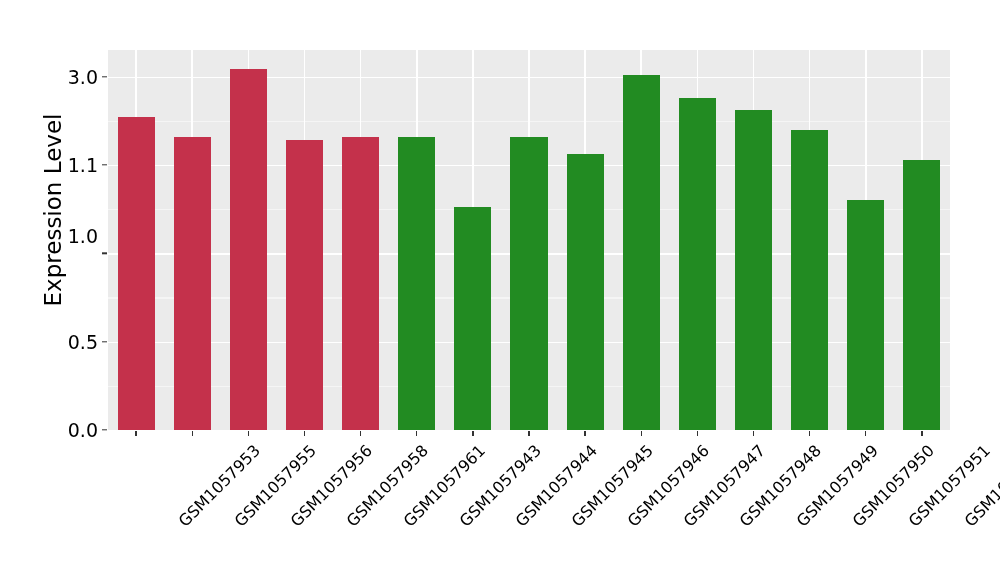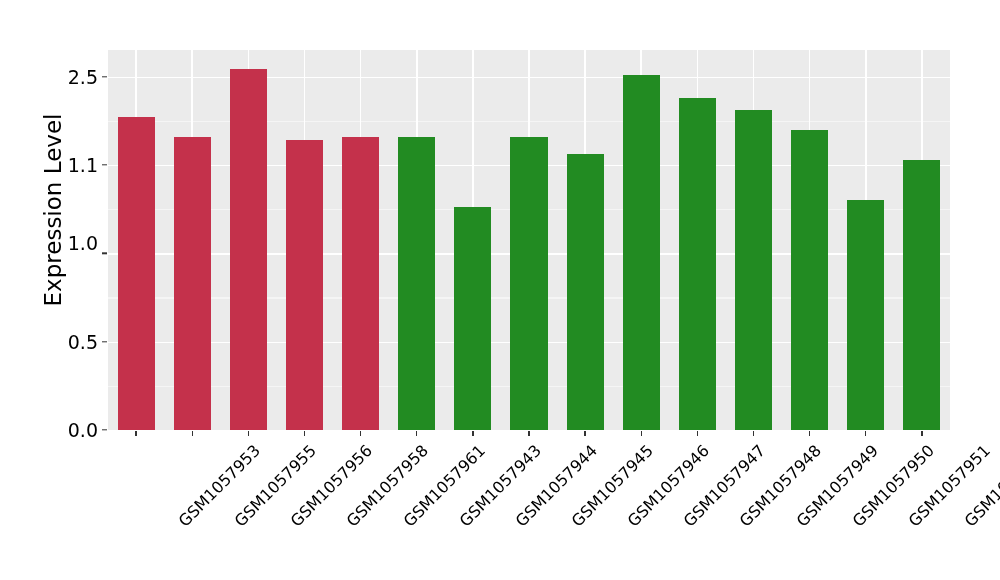--- a/index.html
+++ b/index.html
@@ -54,25 +54,25 @@
 
 <div id="figure">
 
   <div id="ylab">Expression Level</div>
 
   <div id="ytick-layer">
       <div class="ytick-label" style="top: 430px; right: 902px;">0.0</div>
       <div class="ytick-mark" style="top: 430px; left: 102px;"></div>
       <div class="ytick-label" style="top: 341.628px; right: 902px;">0.5</div>
       <div class="ytick-mark" style="top: 341.628px; left: 102px;"></div>
-      <div class="ytick-label" style="top: 243px; right: 902px;">1.0</div>
+      <div class="ytick-label" style="top: 236px; right: 902px;">1.0</div>
       <div class="ytick-mark" style="top: 253.256px; left: 102px;"></div>
       <div class="ytick-label" style="top: 164.884px; right: 902px;">1.1</div>
       <div class="ytick-mark" style="top: 164.884px; left: 102px;"></div>
-      <div class="ytick-label" style="top: 76.5116px; right: 902px;">2.5</div>
+      <div class="ytick-label" style="top: 76.5116px; right: 902px;">3.0</div>
       <div class="ytick-mark" style="top: 76.5116px; left: 102px;"></div>
     </div>
 
   <div id="panel">
       <div class="gridline-minor" style="top: 335.814px;"></div>
       <div class="gridline-minor" style="top: 247.442px;"></div>
       <div class="gridline-minor" style="top: 159.07px;"></div>
       <div class="gridline-minor" style="top: 70.6977px;"></div>
       <div class="gridline-major" style="top: 291.628px;"></div>
       <div class="gridline-major" style="top: 203.256px;"></div>

